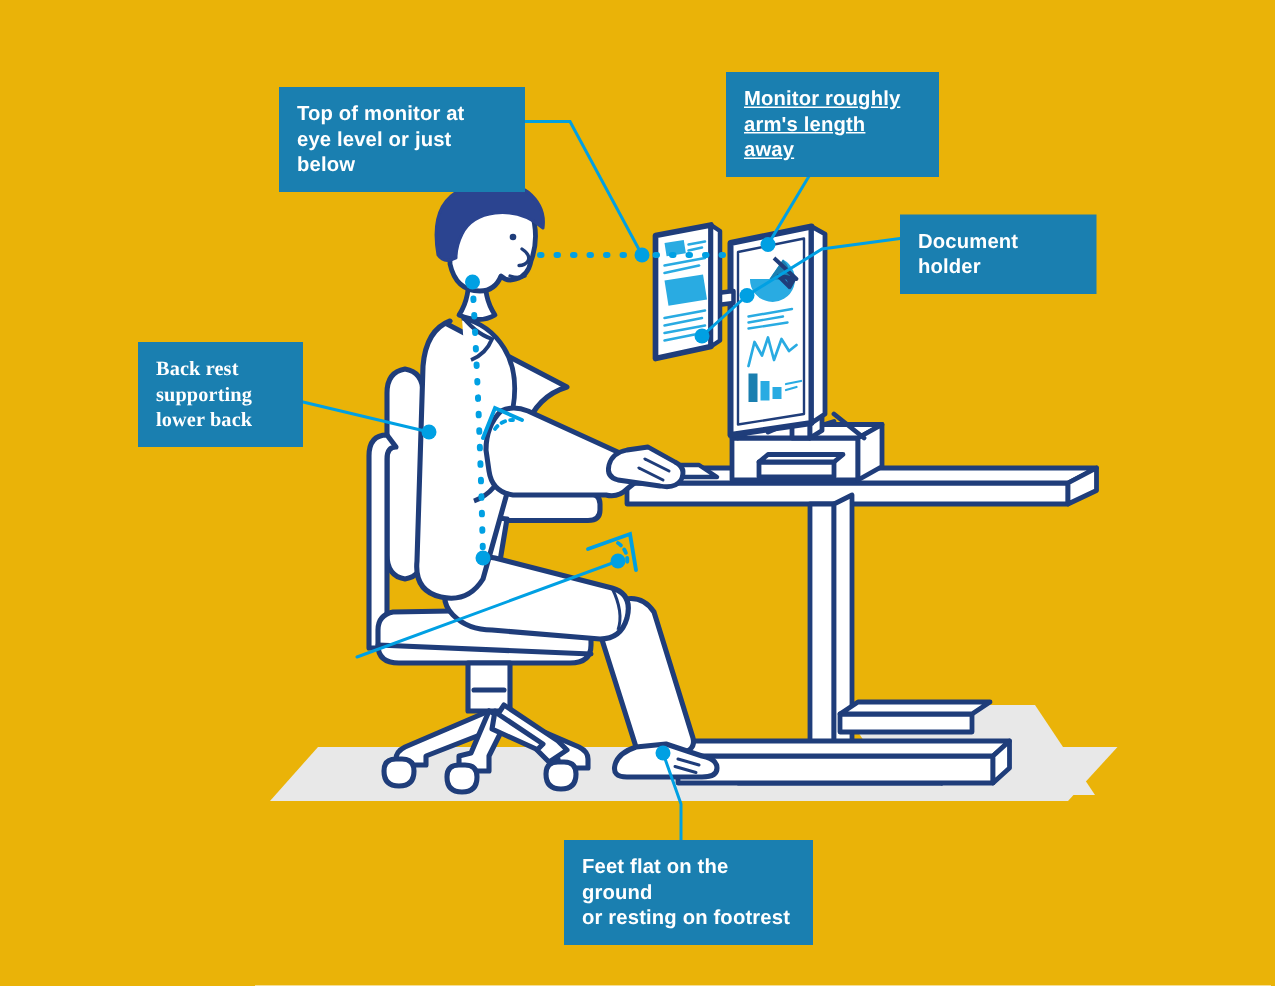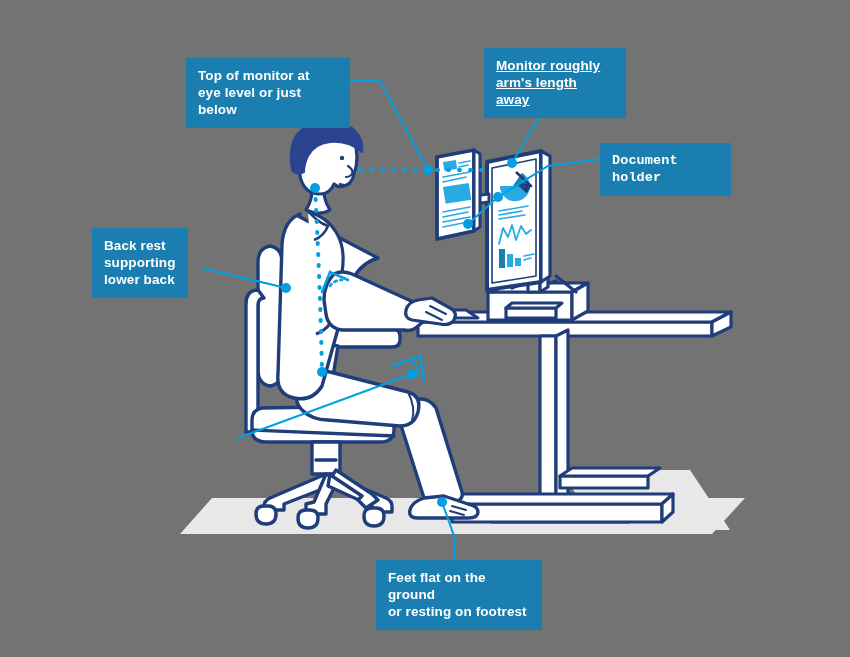--- a/index.html
+++ b/index.html
@@ -8,21 +8,21 @@
     padding: 0;
     background: #ffffff;
   }
   body {
     font-family: "Liberation Sans", sans-serif;
   }
   #stage {
     position: relative;
     width: 850px;
     height: 657px;
-    background: #737373;
+    background: #eab308;
     overflow: hidden;
   }
   #art {
     position: absolute;
     left: 0;
     top: 0;
     width: 850px;
     height: 657px;
   }
   .callout {
@@ -34,22 +34,22 @@
     font-size: 13.5px;
     line-height: 17px;
     letter-spacing: 0.1px;
     padding: 9px 12px 10px 12px;
     box-sizing: border-box;
     white-space: pre-line;
     cursor: pointer;
   }
   .callout.c-monitor-eye   { left: 186px; top: 58px;  width: 164px; }
   .callout.c-arms-length   { left: 484px; top: 48px;  width: 142px; text-decoration: underline; }
-  .callout.c-doc-holder    { left: 600px; top: 143px; width: 131px; font-family: Liberation Mono, monospace; }
-  .callout.c-back-rest     { left: 92px;  top: 228px; width: 96px; }
+  .callout.c-doc-holder    { left: 600px; top: 143px; width: 131px; }
+  .callout.c-back-rest     { left: 92px;  top: 228px; width: 110px; font-family: Liberation Serif, serif; }
   .callout.c-front-seat    { left: 128px; top: 408px; width: 110px; }
   .callout.c-feet-flat     { left: 376px; top: 560px; width: 166px; }
 </style>
 </head>
 <body>
 
 <div id="stage">
 
   <svg id="art" viewBox="0 0 850 657">
 

